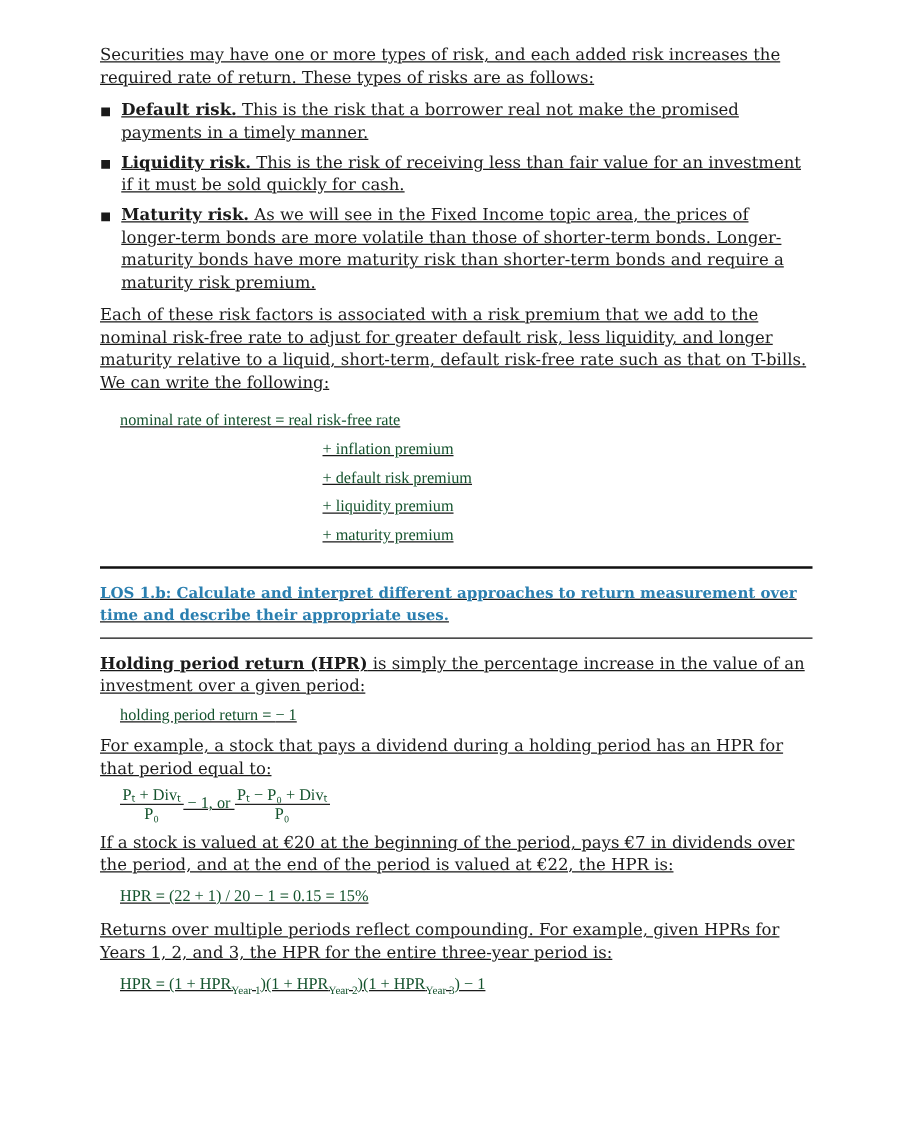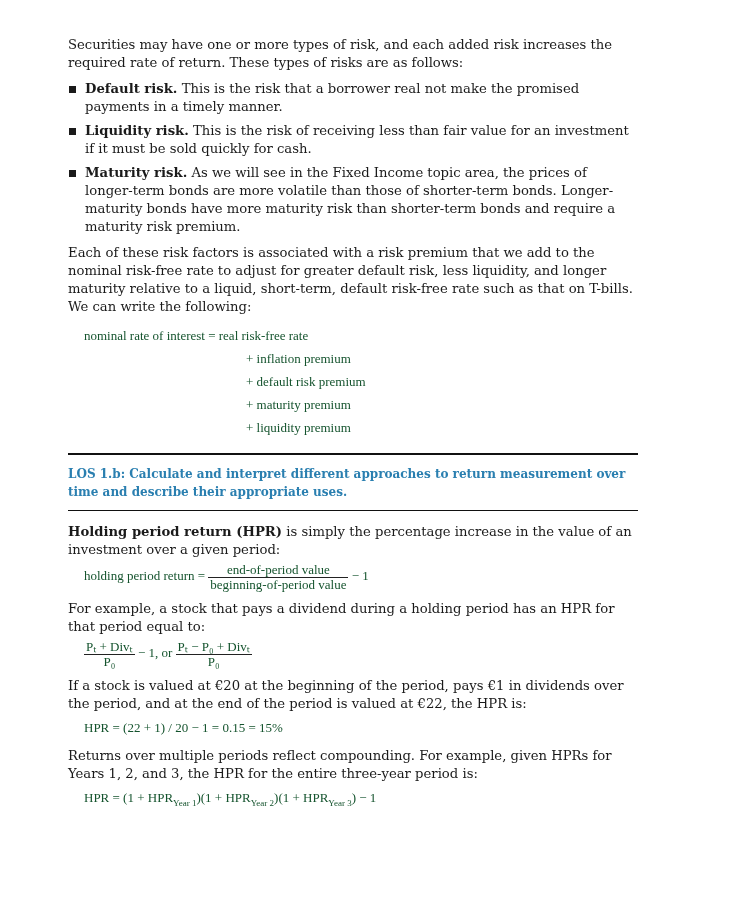--- a/index.html
+++ b/index.html
@@ -1,17 +1,17 @@
 <!DOCTYPE html>
 <html><head>
 <meta charset="utf-8">
 <style>
   html, body { margin: 0; padding: 0; background: #ffffff; }
   body { width: 734px; height: 908px; position: relative; overflow: hidden; color: #1a1a1a; }
-  .page { position: absolute; left: 68px; top: 36px; width: 570px; font-family: "DejaVu Serif", serif; font-size: 13.2px; line-height: 18px; }
+  .page { position: absolute; left: 80px; top: 36px; width: 570px; font-family: "DejaVu Serif", serif; font-size: 13.2px; line-height: 18px; text-decoration: underline; }
   p { margin: 0; }
   .para { margin-bottom: 8px; }
   ul.bullets { list-style: none; margin: 0 0 8px 0; padding: 0; }
   ul.bullets li { position: relative; padding-left: 17px; margin-bottom: 6px; }
   ul.bullets li::before { content: ""; position: absolute; left: 1px; top: 6px; width: 7px; height: 7px; background: #1a1a1a; }
   .b { font-weight: bold; }
   .math { font-family: "Liberation Serif", serif; font-size: 13px; color: #14532d; }
   .eq-block { margin: 0 0 6px 16px; }
   .eq-line { height: 23px; line-height: 23px; white-space: nowrap; }
   .eq-indent { padding-left: 162px; }
@@ -36,41 +36,41 @@
     <li><span class="b">Liquidity risk.</span><span> This is the risk of receiving less than fair value for an investment if it must be sold quickly for cash.</span></li>
     <li><span class="b">Maturity risk.</span><span> As we will see in the Fixed Income topic area, the prices of longer-term bonds are more volatile than those of shorter-term bonds. Longer-maturity bonds have more maturity risk than shorter-term bonds and require a maturity risk premium.</span></li>
   </ul>
 
   <p class="para">Each of these risk factors is associated with a risk premium that we add to the nominal risk-free rate to adjust for greater default risk, less liquidity, and longer maturity relative to a liquid, short-term, default risk-free rate such as that on T-bills. We can write the following:</p>
 
   <div class="eq-block math">
     <div class="eq-line">nominal rate of interest = real risk-free rate</div>
     <div class="eq-line eq-indent">+ inflation premium</div>
     <div class="eq-line eq-indent">+ default risk premium</div>
+    <div class="eq-line eq-indent">+ liquidity premium</div>
     <div class="eq-line eq-indent">+ maturity premium</div>
-    <div class="eq-line eq-indent">+ liquidity premium</div>
   </div>
 
   <div class="rule"></div>
   <div class="los">LOS 1.b: Calculate and interpret different approaches to return measurement over time and describe their appropriate uses.</div>
   <div class="rule-thin"></div>
 
   <p class="para" style="margin-bottom:4px"><span class="b">Holding period return (HPR)</span><span> is simply the percentage increase in the value of an investment over a given period:</span></p>
 
   <div class="eq-row math">
-    <span>holding period return = </span><span class="frac"><span class="num">end-of-period value</span><span class="den">beginning-of-period value</span></span><span> − 1</span>
+    <span>holding period return = </span><span> − 1</span>
   </div>
 
   <p class="para" style="margin-bottom:4px">For example, a stock that pays a dividend during a holding period has an HPR for that period equal to:</p>
 
   <div class="eq-row math">
     <span class="frac"><span class="num">Pₜ + Divₜ</span><span class="den">P₀</span></span><span> − 1, or </span><span class="frac"><span class="num">Pₜ − P₀ + Divₜ</span><span class="den">P₀</span></span>
   </div>
 
-  <p class="para" style="margin-bottom:6px">If a stock is valued at €20 at the beginning of the period, pays €1 in dividends over the period, and at the end of the period is valued at €22, the HPR is:</p>
+  <p class="para" style="margin-bottom:6px">If a stock is valued at €20 at the beginning of the period, pays €7 in dividends over the period, and at the end of the period is valued at €22, the HPR is:</p>
   <div class="eq-row math" style="margin-bottom:10px">HPR = (22 + 1) / 20 − 1 = 0.15 = 15%</div>
 
   <p class="para" style="margin-bottom:6px">Returns over multiple periods reflect compounding. For example, given HPRs for Years 1, 2, and 3, the HPR for the entire three-year period is:</p>
   <div class="eq-row math" style="margin-bottom:12px">
     <span>HPR = (1 + HPR</span><sub>Year 1</sub><span>)(1 + HPR</span><sub>Year 2</sub><span>)(1 + HPR</span><sub>Year 3</sub><span>) − 1</span>
   </div>
 
 </div>
 
 </body></html>

